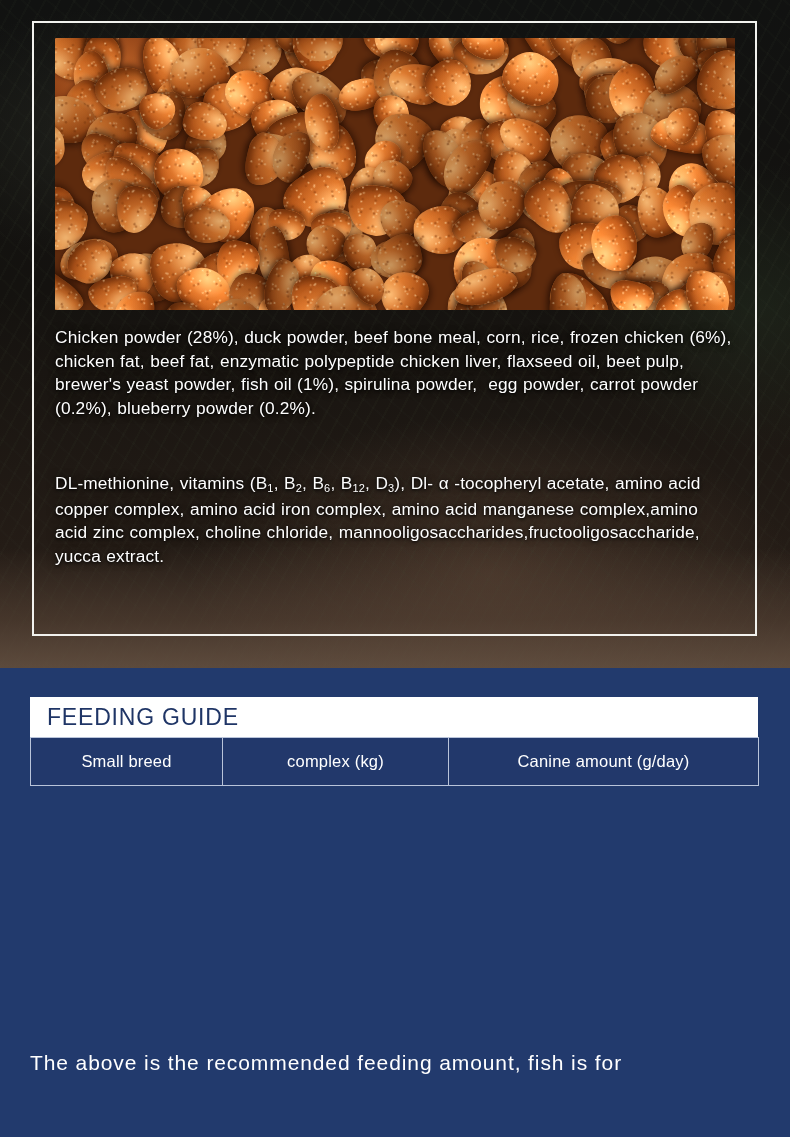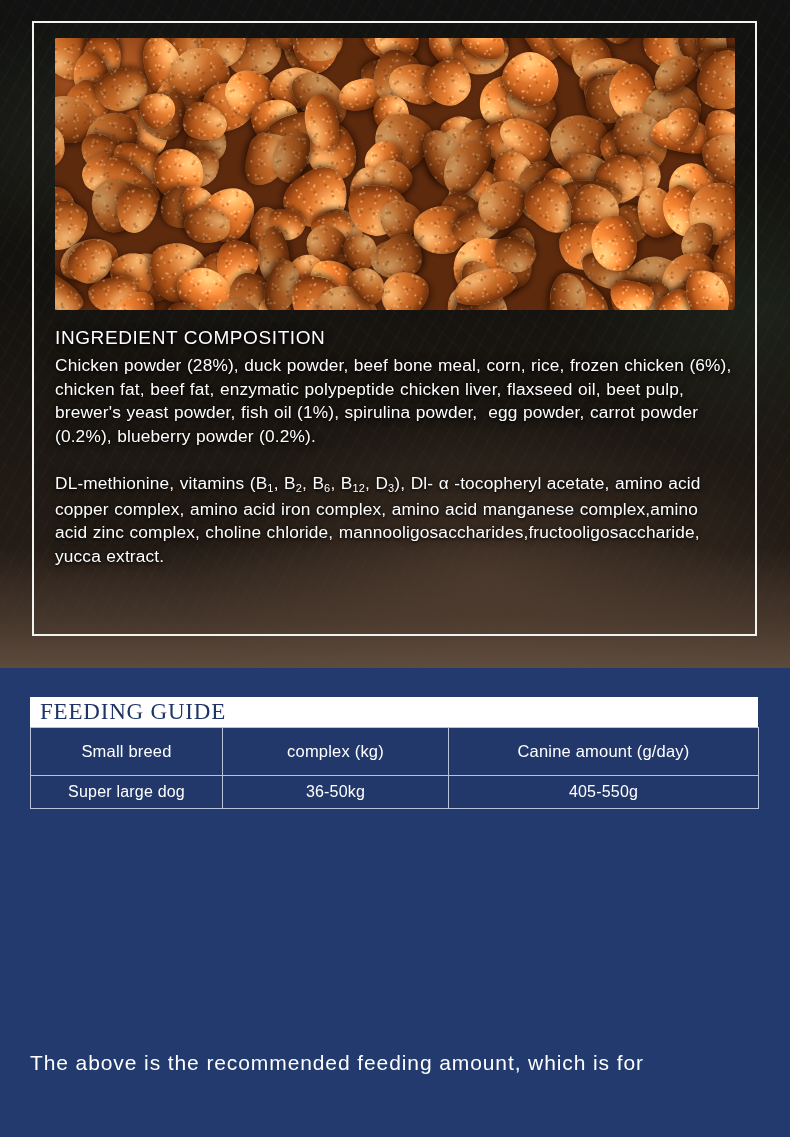--- a/index.html
+++ b/index.html
@@ -159,26 +159,25 @@
 
   
   .feeding-box {
     position: absolute;
     left: 30px;
     top: 29px;
     width: 728px;
   }
   .guide-header {
     background: #ffffff;
-    height: 30px;
+    height: 40px;
     display: flex;
     align-items: center;
-    padding-left: 10px;
+    padding-left: 17px;
     box-sizing: border-box;
-    font-family: Liberation Serif, serif;
   }
   .guide-header .guide-title {
     color: #1f3566;
     font-size: 23px;
     letter-spacing: 0.8px;
     font-weight: 400;
   }
   table.feeding {
     width: 100%;
     border-collapse: collapse;
@@ -414,21 +413,20 @@
         <div class="kib tri" style="width: 58.8845px; height: 40.2659px; left: 571.219px; top: 258.436px; transform: rotate(169deg); filter: brightness(0.83);"></div>
         <div class="kib tri" style="width: 43.5338px; height: 32.3325px; left: 569.121px; top: 257.291px; transform: rotate(192deg); filter: brightness(1.24);"></div>
         <div class="kib" style="width: 61.2112px; height: 32.5335px; left: 613.477px; top: 269.399px; transform: rotate(122deg); filter: brightness(1.04);"></div>
         <div class="kib tri" style="width: 37.7985px; height: 32.6694px; left: 616.28px; top: 267.723px; transform: rotate(145deg); filter: brightness(1.24);"></div>
         <div class="kib" style="width: 50.908px; height: 45.5772px; left: 647.245px; top: 250.266px; transform: rotate(290deg); filter: brightness(1.1);"></div>
         <div class="kib tri" style="width: 56.8302px; height: 40.5824px; left: 638.941px; top: 253.175px; transform: rotate(76deg); filter: brightness(1.17);"></div>
       </div>
   </div>
 
   <div class="info-block ingredients">
-    <div class="sec-title">INGREDIENT COMPOSITION</div>
     <div class="sec-body">Chicken powder (28%), duck powder, beef bone meal, corn, rice, frozen chicken (6%), chicken fat, beef fat, enzymatic polypeptide chicken liver, flaxseed oil, beet pulp,   brewer's yeast powder, fish oil (1%), spirulina powder,  egg powder, carrot powder (0.2%), blueberry powder (0.2%).</div>
   </div>
 
   <div class="info-block additives">
     <div class="sec-body"><span>DL-methionine, vitamins (B</span><sub>1</sub><span>, B</span><sub>2</sub><span>, B</span><sub>6</sub><span>, B</span><sub>12</sub><span>, D</span><sub>3</sub><span>), Dl- α -tocopheryl acetate, amino acid copper complex, amino acid iron complex, amino acid manganese complex,amino acid zinc complex, choline chloride, mannooligosaccharides,fructooligosaccharide, yucca extract.</span></div>
   </div>
 
   <div class="blue-panel">
 
     <div class="feeding-box">
@@ -443,31 +441,26 @@
             <col class="c3">
         </colgroup>
         <thead>
           <tr>
             <th>Small breed</th>
             <th>complex (kg)</th>
             <th>Canine amount (g/day)</th>
           </tr>
         </thead>
         <tbody id="feeding-body">
-            <tr>
-              <td>Super large dog</td>
-              <td>36-50kg</td>
-              <td>405-550g</td>
-            </tr>
           </tbody>
       </table>
     </div>
 
     <div class="notes">
-      <span class="nline">The above is the recommended feeding amount, which is for</span>
+      <span class="nline">The above is the recommended feeding amount, fish is for</span>
       
       
       
       
     </div>
 
   </div>
 </div>
 
 </body></html>

